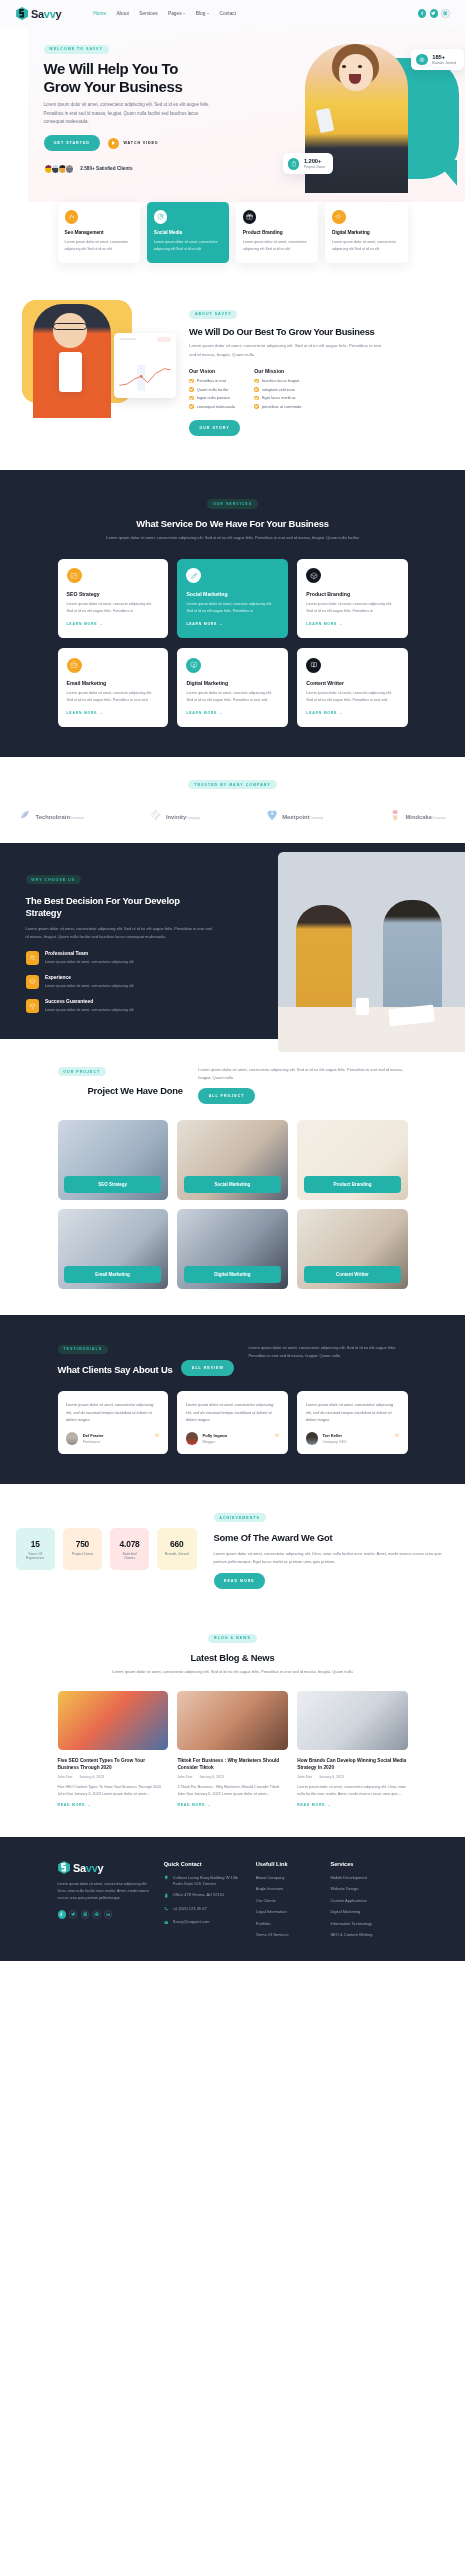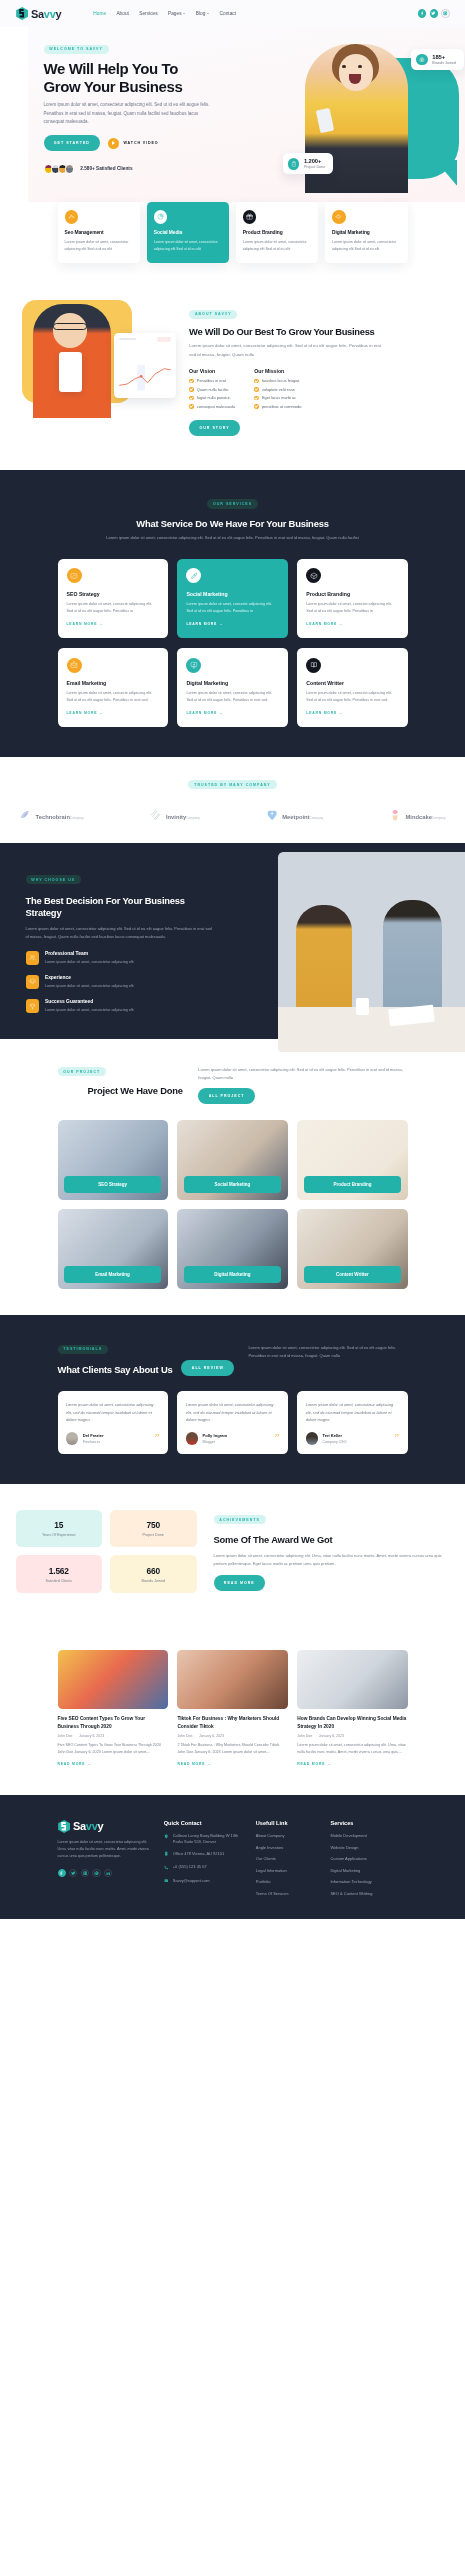--- a/index.html
+++ b/index.html
@@ -218,21 +218,21 @@
   .tcard{background:#fff;border-radius:5.2px;padding:9.7px 8.4px 9px;}
   .tcard .q{font-size:3.9px;line-height:1.95;color:#6d7585;font-style:italic;}
   .tfoot{display:flex;align-items:center;gap:4.5px;margin-top:8.4px;}
   .tfoot .av{width:12.3px;height:12.3px;border-radius:50%;flex:0 0 12.3px;}
   .tfoot .nm{font-size:4.1px;font-weight:700;color:#12171f;}
   .tfoot .rl{font-size:3.6px;color:#8a91a0;margin-top:1.3px;}
   .quote{margin-left:auto;color:#f5b642;font-size:10.3px;line-height:0.8;font-family:"Liberation Serif",serif;}
 
   
   .award{background:#fff;padding:26px 15.5px 28.4px;display:flex;gap:17px;align-items:center;}
-  .cgrid{width:181px;display:grid;grid-template-columns:1fr 1fr;gap:7.8px;flex:0 0 181px;}
+  .cgrid{width:181px;display:grid;grid-template-columns:1fr 1fr 1fr 1fr;gap:7.8px;flex:0 0 181px;}
   .cbox{border-radius:5.2px;padding:10.3px 7.8px;text-align:center;}
   .cbox .cn{font-size:8.4px;font-weight:700;color:#12171f;letter-spacing:-0.2px;}
   .cbox .cl{font-size:3.7px;color:#79818f;margin-top:3.2px;}
   .cbox.b1{background:#d9f4f1;} .cbox.b2{background:#ffeedb;}
   .cbox.b3{background:#ffe5e5;} .cbox.b4{background:#fdf4d8;}
   .award-body{flex:1;}
   .award-body h2{font-size:9.4px;line-height:1.3;font-weight:700;color:#12171f;letter-spacing:-0.2px;margin-top:3.2px;}
   .award-body p{font-size:4px;line-height:1.95;color:#79818f;margin-top:5.8px;}
 
   
@@ -613,21 +613,21 @@
     <div class="why-img">
       <div class="w1"></div>
         <div class="w2"></div>
         <div class="tbl"></div>
       <div class="cup"></div>
         <div class="ppr"></div>
     </div>
     <div class="why-inner">
       <div class="why-left">
         <div class="pill pill-dark">WHY CHOOSE US</div>
-        <h2>The Best Decision For Your Business Strategy</h2>
+        <h2>The Best Decision For Your Develop Strategy</h2>
         <p class="lead">Lorem ipsum dolor sit amet, consectetur adipiscing elit. Sed ut id eu elit augue felis. Penatibus in erat sed id massa, feugiat. Quam nulla facilisi sed faucibus lacus consequat malesuada.</p>
         <div class="feat">
           <span class="feat-ic">
               <svg viewBox="0 0 24 24">
                 <circle cx="9" cy="8" r="3"></circle>
                 <circle cx="16" cy="9" r="2.4"></circle>
                 <path d="M3 19c0-3 3-5 6-5s6 2 6 5M15 19c0-2 2-3 3-3s3 1 3 3"></path>
               </svg>
             </span>
           <span>
@@ -759,38 +759,43 @@
     <div class="cgrid">
       <div class="cbox b1">
           <div class="cn">15</div>
           <div class="cl">Years Of Experience</div>
         </div>
       <div class="cbox b2">
           <div class="cn">750</div>
           <div class="cl">Project Done</div>
         </div>
       <div class="cbox b3">
-          <div class="cn">1.562</div>
+          <div class="cn">4.078</div>
           <div class="cl">Satisfied Clients</div>
         </div>
       <div class="cbox b4">
           <div class="cn">660</div>
           <div class="cl">Brands Joined</div>
         </div>
     </div>
     <div class="award-body">
       <div class="pill">ACHIEVEMENTS</div>
       <h2>Some Of The Award We Got</h2>
       <p>Lorem ipsum dolor sit amet, consectetur adipiscing elit. Urna, vitae nulla facilisi nunc mattis. Amet, morbi viverra cursus urna quis pretium pellentesque. Eget lacus morbi ac pretium urna quis pretium.</p>
       <button class="btn-primary" style="margin-top:7.8px">READ MORE</button>
     </div>
   </div>
 
   <div class="blog">
     <div class="container">
+      <div class="sec-head">
+        <div class="pill">BLOG &amp; NEWS</div>
+        <h2 style="color:#12171f">Latest Blog &amp; News</h2>
+        <p style="color:#79818f">Lorem ipsum dolor sit amet, consectetur adipiscing elit. Sed ut id eu elit augue felis. Penatibus in erat sed id massa, feugiat. Quam nulla</p>
+      </div>
       <div class="blog-grid">
         <div class="bcard">
           <div class="bimg" style="background:linear-gradient(135deg,#f2c14e,#e86a4e 45%,#4a6fa5)"></div>
           <h4>Five SEO Content Types To Grow Your Business Through 2020</h4>
           <div class="bmeta">
               <span>John Doe</span>
               <span>January 6, 2023</span>
             </div>
           <p>Five SEO Content Types To Grow Your Business Through 2020 John Doe January 6, 2023 Lorem ipsum dolor sit amet,...</p>
           <a href="#" class="more"><span>READ MORE</span> →</a>

